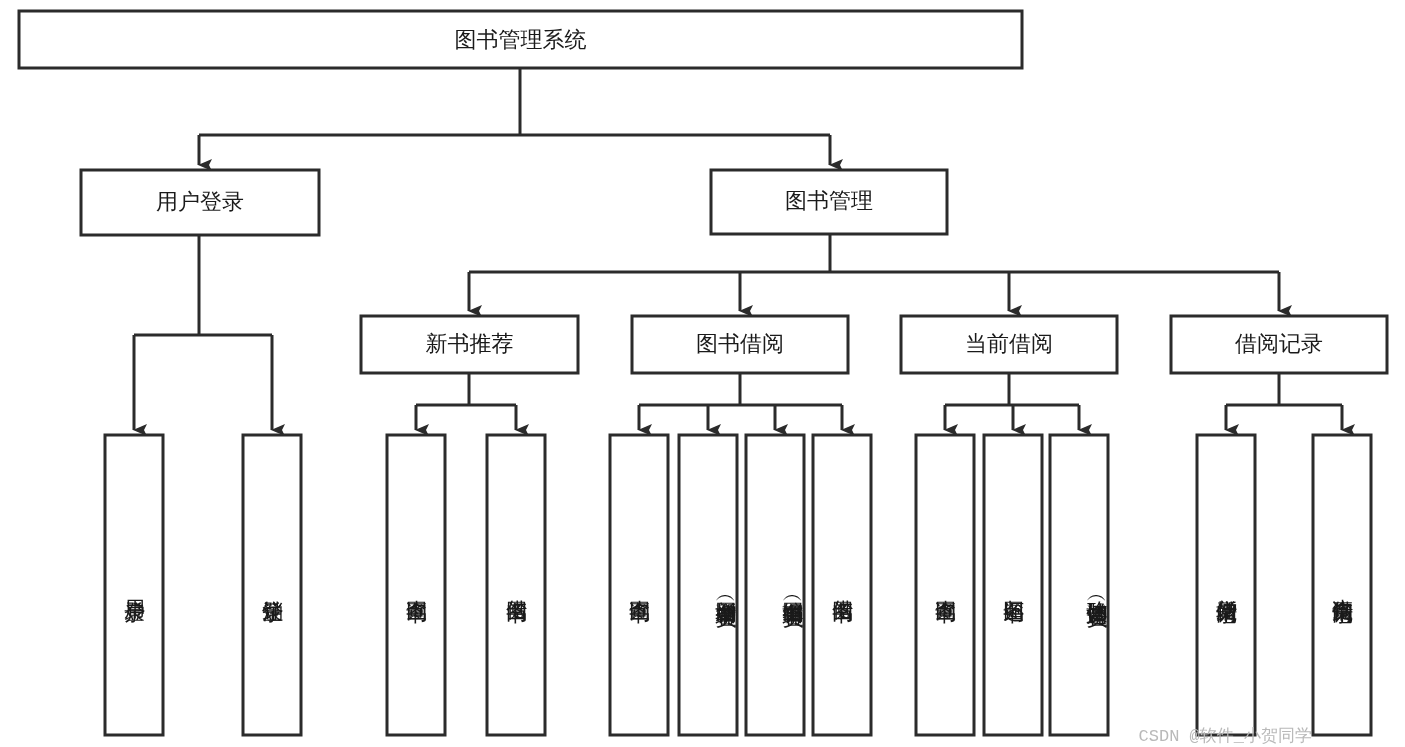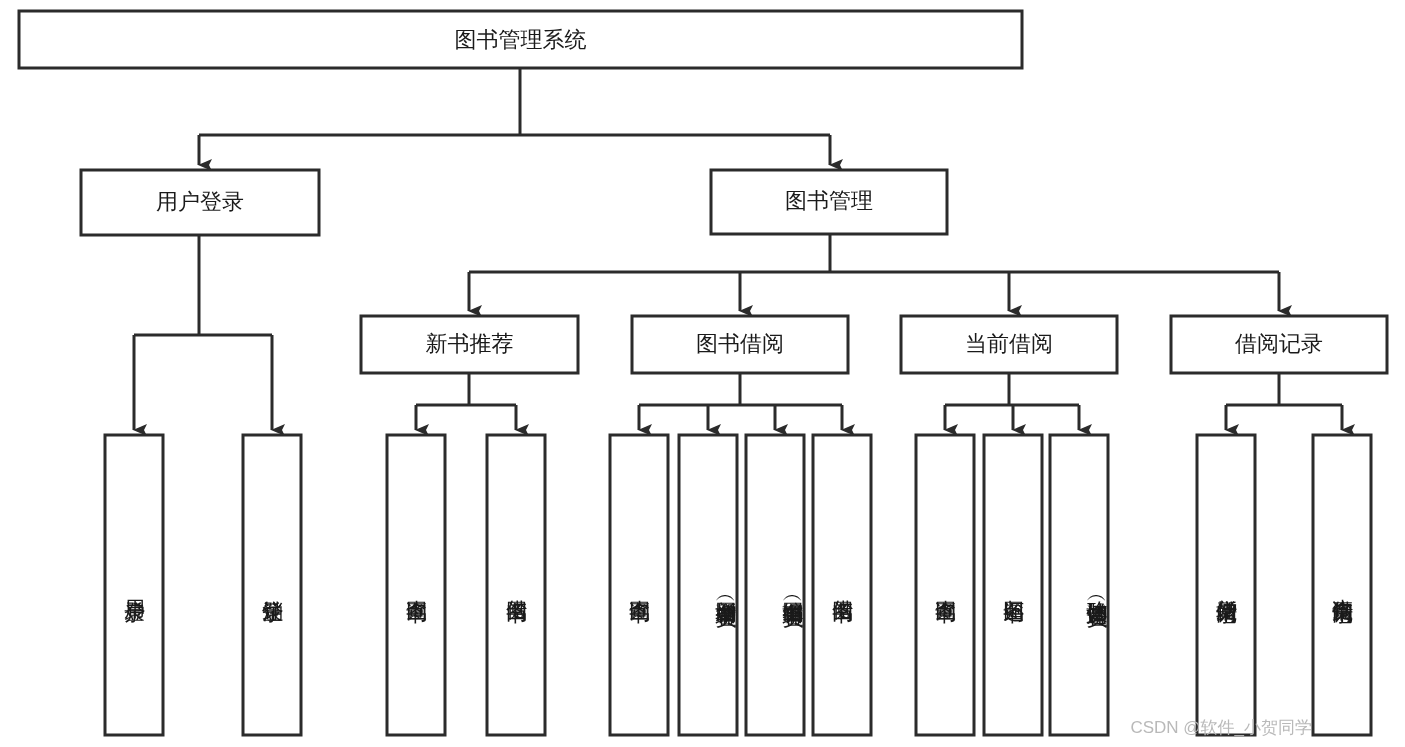--- a/index.html
+++ b/index.html
@@ -55,22 +55,22 @@
     display: flex;
     align-items: center;
     justify-content: center;
     letter-spacing: 1px;
     white-space: nowrap;
     pointer-events: none;
   }
   .watermark {
     position: absolute;
     right: 8px;
-    bottom: 8px;
-    font-family: Liberation Sans, sans-serif;
+    bottom: 0;
+    font-family: Liberation Mono, monospace;
     font-size: 17px;
     color: #b9b9b9;
     white-space: nowrap;
   }
 </style>
 </head>
 <body>
 
 <div id="diagram-root">
 

